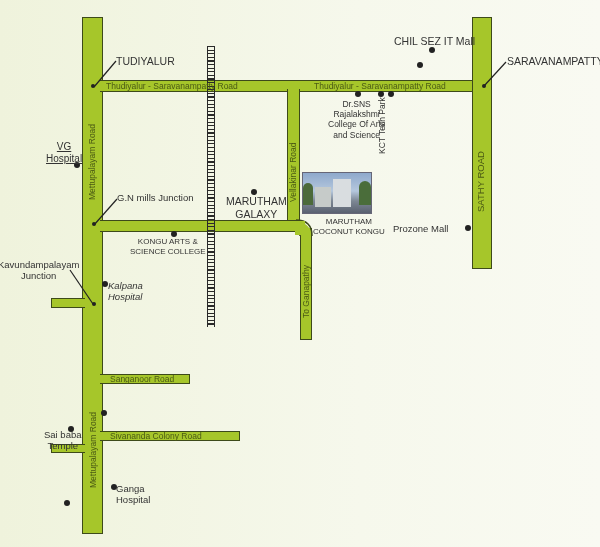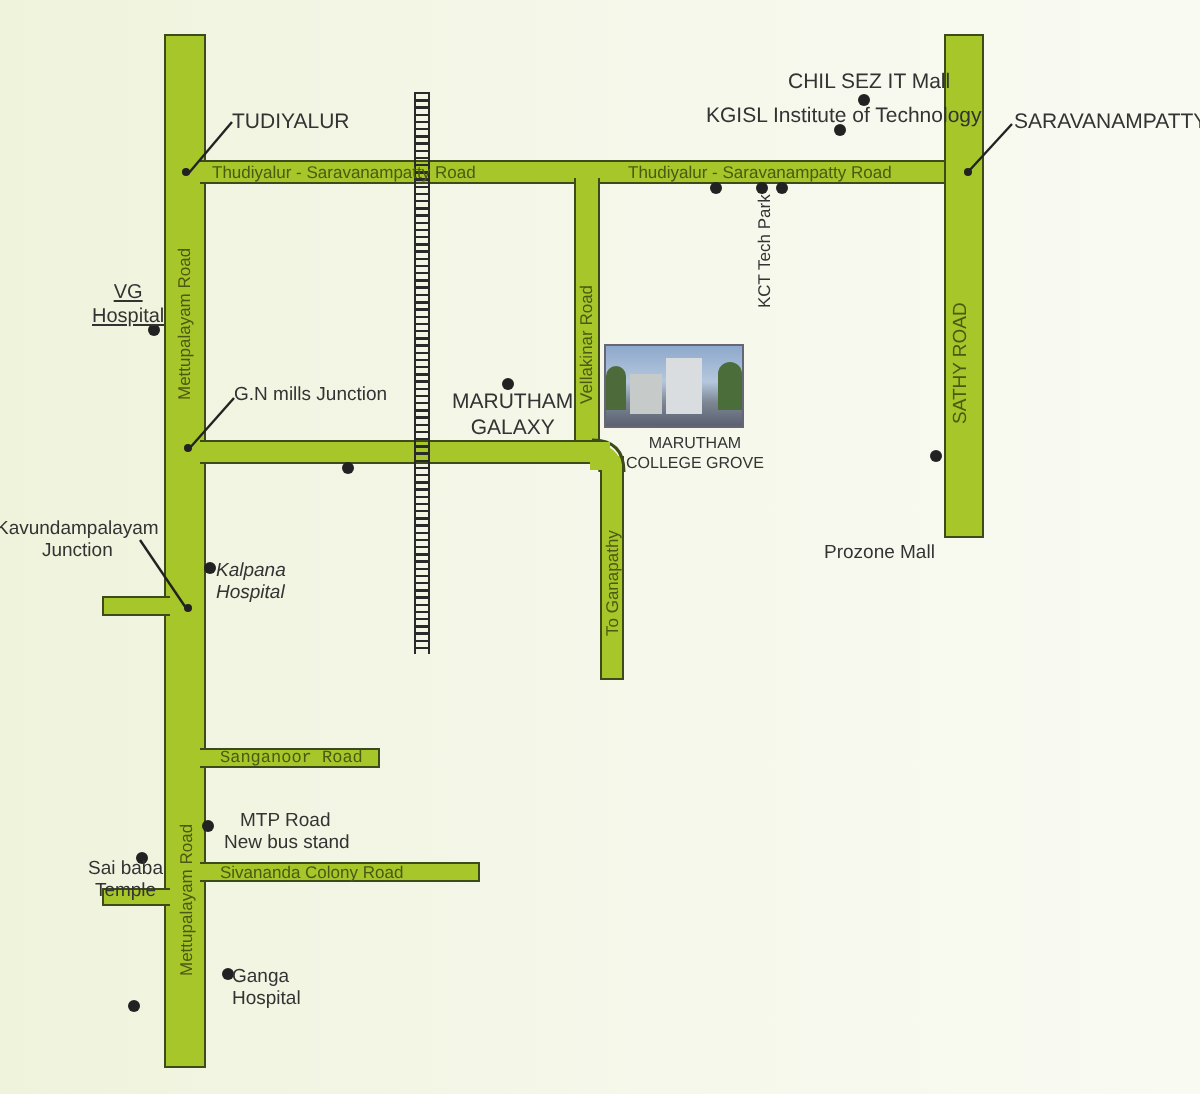--- a/index.html
+++ b/index.html
@@ -62,21 +62,21 @@
   <div class="rail" style="left:207px; top:46px; height:101px;"></div>
   <div class="rail" style="left:207px; top:147px; height:180px;"></div>
 
   <div class="roadname" style="left:106px; top:81px;">Thudiyalur - Saravanampatty  Road</div>
   <div class="roadname" style="left:314px; top:81px;">Thudiyalur - Saravanampatty Road</div>
   <div class="roadname vert" style="left:87px; top:200px;">Mettupalayam Road</div>
   <div class="roadname vert" style="left:88px; top:488px;">Mettupalayam Road</div>
   <div class="roadname vert" style="left:288px; top:202px;">Vellakinar Road</div>
   <div class="roadname vert" style="left:301px; top:318px;">To Ganapathy</div>
   <div class="roadname vert" style="left:475px; top:212px; font-size:9.5px;">SATHY ROAD</div>
-  <div class="roadname" style="left:110px; top:374px;font-family:Liberation Mono, monospace;">Sanganoor  Road</div>
+  <div class="roadname" style="left:110px; top:374px;">Sanganoor  Road</div>
   <div class="roadname" style="left:110px; top:431px;">Sivananda Colony Road</div>
 
   <div class="dot" style="left:91px; top:84px; width:4px; height:4px;"></div>
   <div class="dot" style="left:482px; top:84px; width:4px; height:4px;"></div>
   <div class="dot" style="left:429px; top:47px;"></div>
   <div class="dot" style="left:417px; top:62px;"></div>
   <div class="dot" style="left:355px; top:91px;"></div>
   <div class="dot" style="left:378px; top:91px;"></div>
   <div class="dot" style="left:388px; top:91px;"></div>
   <div class="dot" style="left:74px; top:162px;"></div>
@@ -87,61 +87,66 @@
   <div class="dot" style="left:92px; top:302px; width:4px; height:4px;"></div>
   <div class="dot" style="left:102px; top:281px;"></div>
   <div class="dot" style="left:101px; top:410px;"></div>
   <div class="dot" style="left:68px; top:426px;"></div>
   <div class="dot" style="left:64px; top:500px;"></div>
   <div class="dot" style="left:111px; top:484px;"></div>
 
   <div class="lbl big" style="left:116px; top:55px;">TUDIYALUR</div>
   <div class="lbl big" style="left:507px; top:55px;">SARAVANAMPATTY</div>
   <div class="lbl big" style="left:394px; top:35px;">CHIL SEZ IT Mall</div>
-  <div class="lbl big" style="left:353px; top:52px;">KGISL Institute of Technology</div>
 
+  <div class="lbl center" style="left:328px; top:99px; font-size:8.5px;">
+    <div>Dr.SNS</div>
+    <div>Rajalakshmi</div>
+    <div>College Of Arts</div>
+    <div>and Science</div>
+  </div>
   <div class="lbl vert" style="left:377px; top:154px; font-size:8.5px;">KCT Tech Park</div>
 
   <div class="lbl center" style="left:46px; top:141px; font-size:10px;text-decoration:underline;">
     <div>VG</div>
     <div>Hospital</div>
   </div>
   <div class="lbl" style="left:117px; top:192px;">G.N mills Junction</div>
   <div class="lbl center big" style="left:226px; top:195px;">
     <div>MARUTHAM</div>
     <div>GALAXY</div>
   </div>
 
   <div class="photo">
     <div class="t1"></div>
       <div class="b2"></div>
       <div class="b1"></div>
       <div class="t2"></div>
   </div>
   <div class="lbl center" style="left:313px; top:217px; font-size:8px;">
     <div>MARUTHAM</div>
-    <div>COLLEGE GROVE</div>
+    <div>COCONUT KONGU</div>
   </div>
 
+  <div class="lbl center" style="left:130px; top:237px; font-size:8px;">
+    <div>KONGU ARTS &amp;</div>
+    <div>SCIENCE COLLEGE</div>
+  </div>
 
-  <div class="lbl" style="left:412px; top:223px;margin-top:48px;">Prozone Mall</div>
+  <div class="lbl" style="left:393px; top:223px;">Prozone Mall</div>
 
   <div class="lbl center" style="left:-2px; top:259px;">
     <div>Kavundampalayam</div>
     <div>Junction</div>
   </div>
   <div class="lbl" style="left:108px; top:280px;font-style:italic;">
     <div>Kalpana</div>
     <div>Hospital</div>
   </div>
 
-  <div class="lbl" style="left:112px; top:405px;">
-    <div style="padding-left:8px;">MTP Road</div>
-    <div>New bus stand</div>
-  </div>
 
   <div class="lbl center" style="left:44px; top:429px;">
     <div>Sai baba</div>
     <div>Temple</div>
   </div>
   <div class="lbl" style="left:116px; top:483px;">
     <div>Ganga</div>
     <div>Hospital</div>
   </div>
 

